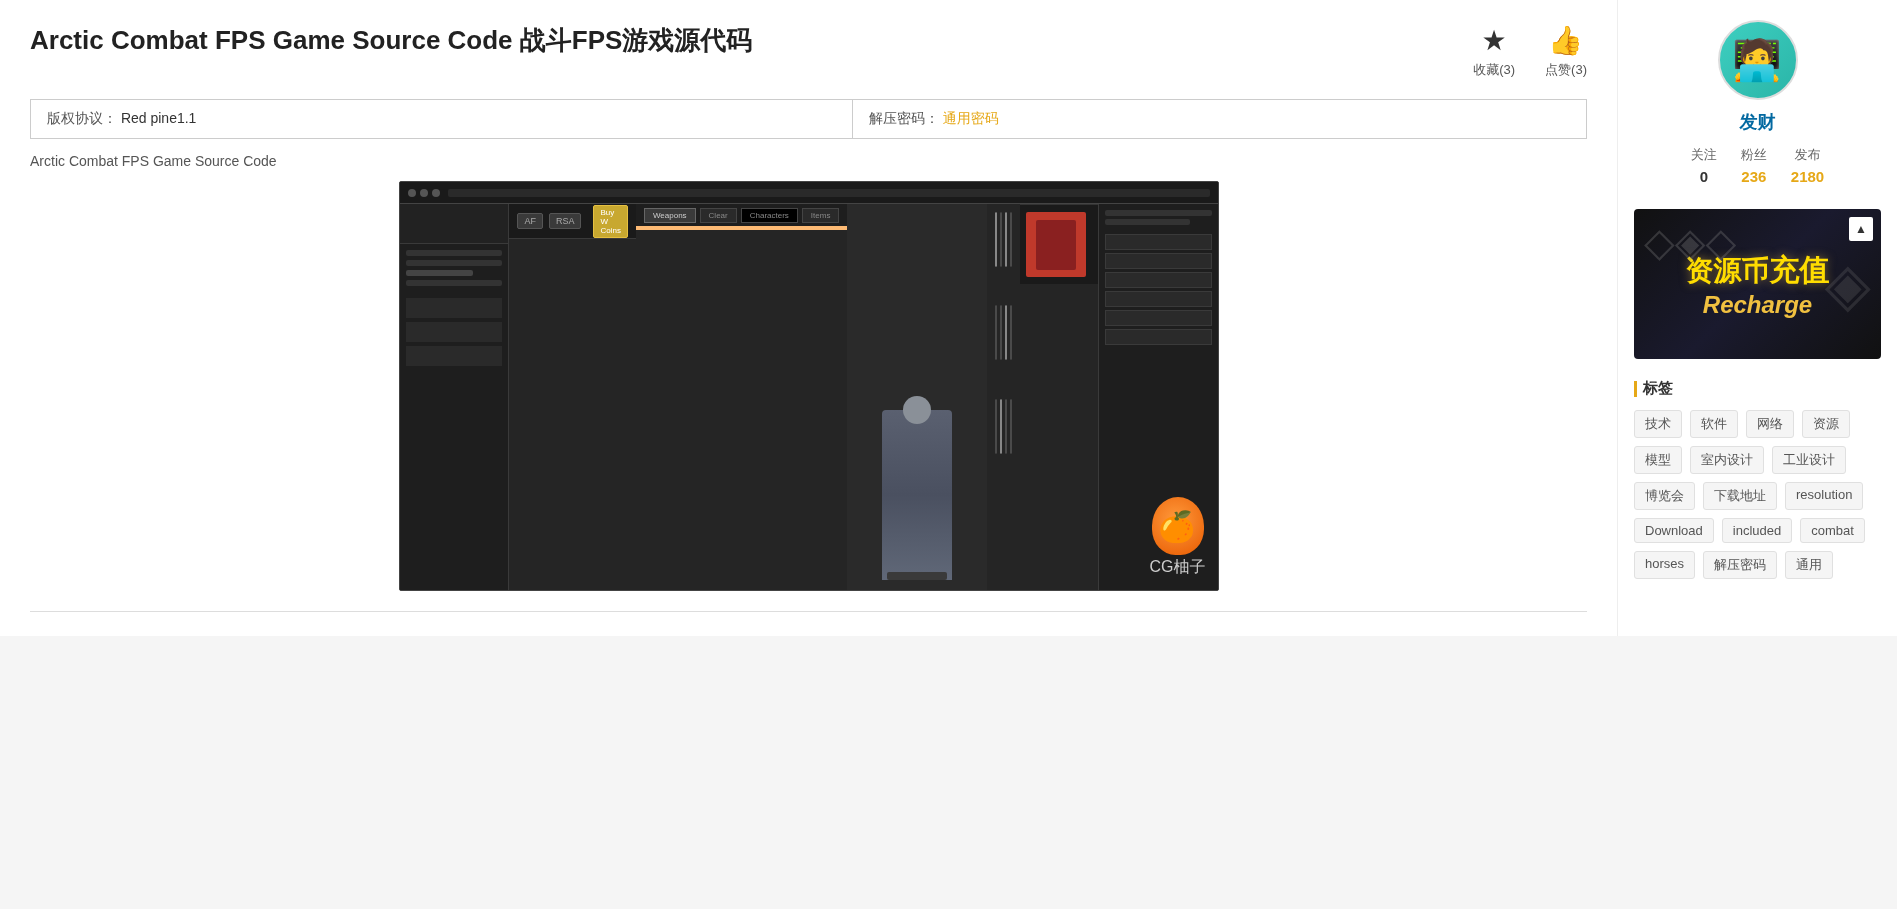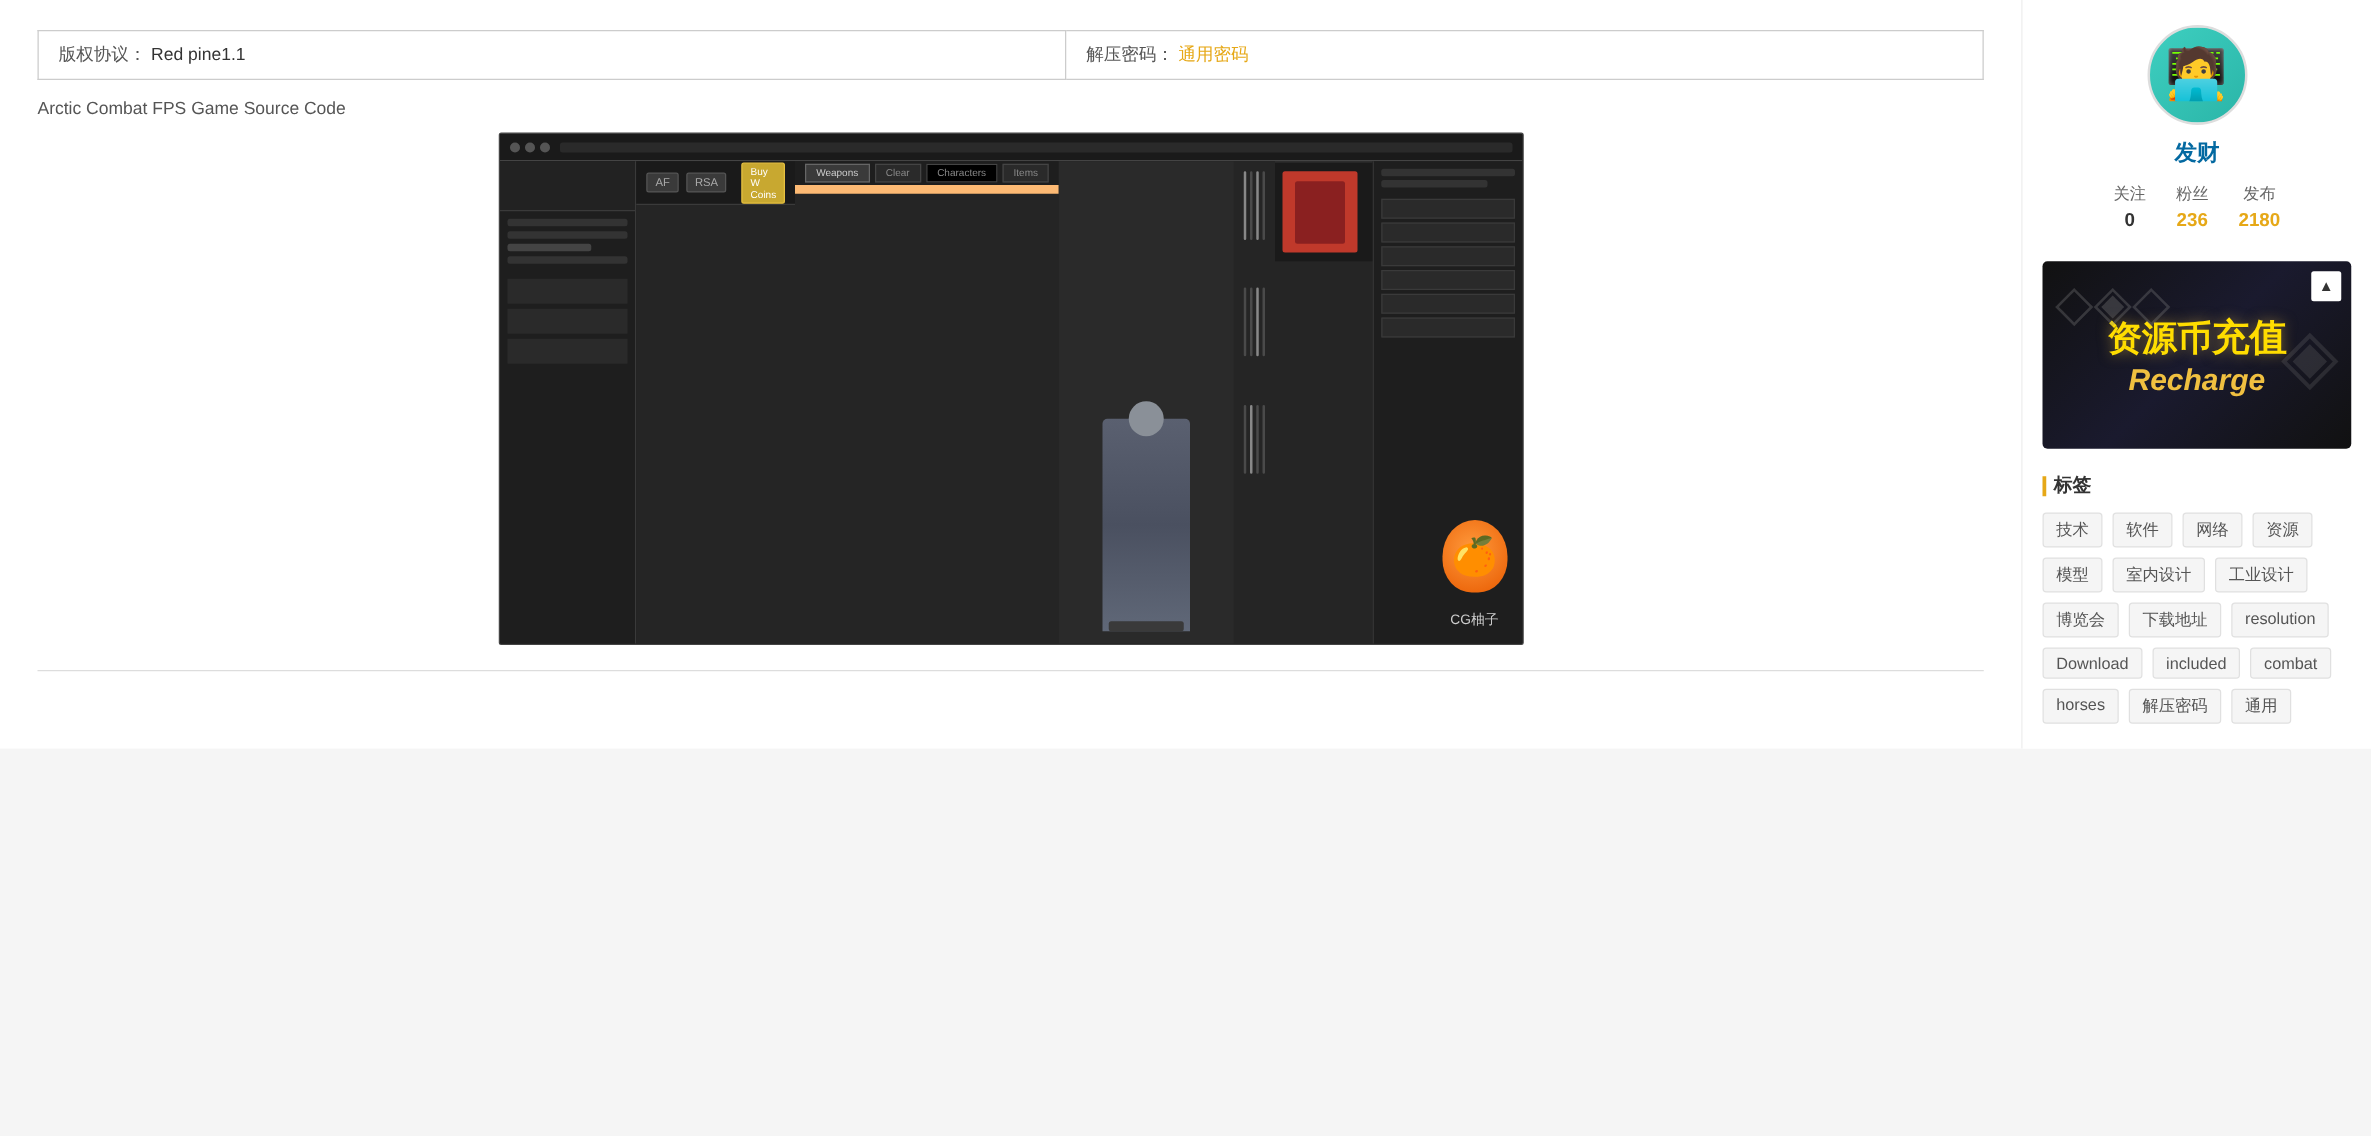--- a/index.html
+++ b/index.html
@@ -83,20 +83,33 @@
     .tags-grid { display: flex; flex-wrap: wrap; gap: 8px; }
     .tag { background: #f5f5f5; border: 1px solid #e0e0e0; color: #555; padding: 4px 10px; border-radius: 3px; font-size: 13px; cursor: pointer; }
   </style>
 </head>
 <body>
 
 <div class="page-wrapper">
 
   <div class="main-content">
 
+    <div class="header-area">
+      <h1 class="page-title">Arctic Combat FPS Game Source Code 战斗FPS游戏源代码</h1>
+      <div class="header-actions">
+        <div class="action-item">
+          <span class="action-icon">★</span>
+          <span class="action-label">收藏(3)</span>
+        </div>
+        <div class="action-item">
+          <span class="action-icon">👍</span>
+          <span class="action-label">点赞(3)</span>
+        </div>
+      </div>
+    </div>
 
     <table class="info-table">
       <tbody>
       <tr>
         <td>
           <span class="label">版权协议：</span>
           <span class="value">Red pine1.1</span>
         </td>
         <td>
           <span class="label">解压密码：</span>
@@ -131,21 +144,21 @@
               </div>
             </div>
             <div class="game-center">
               <div class="game-center-top">
                 <div class="game-nav-btn">AF</div>
                 <div class="game-nav-btn">RSA</div>
                 <div style="flex:1;"></div>
                 <div class="game-nav-btn" style="background:#c8a830; border-color:#e6c040; color:#fff; font-size:8px;">Buy W Coins</div>
               </div>
 
-              <div style="height:26px; background:#1e1e1e; border-bottom:7px solid #fdba74; display:flex; align-items:center; padding:0 8px; gap:4px;">
+              <div style="height:26px; background:#1e1e1e; border-bottom:4px solid #fdba74; display:flex; align-items:center; padding:0 8px; gap:4px;">
                 <div style="background:#3a3a3a; border:1px solid #666; color:#ccc; font-size:8px; padding:2px 8px;">Weapons</div>
                 <div style="background:#2a2a2a; border:1px solid #444; color:#888; font-size:8px; padding:2px 8px;">Clear</div>
                 <div style="background:#000000; border:1px solid #444; color:#888; font-size:8px; padding:2px 8px;">Characters</div>
                 <div style="background:#2a2a2a; border:1px solid #444; color:#888; font-size:8px; padding:2px 8px;">Items</div>
               </div>
               <div class="game-main">
                 <div class="game-char-area">
                   <div style="width:70px; height:170px; background:linear-gradient(to bottom, #5a6070, #4a5060, #606878); border-radius:4px 4px 0 0; position:relative;">
                     <div style="width:28px; height:28px; background:#8a9098; border-radius:50%; position:absolute; top:-14px; left:21px;"></div>
                     <div style="position:absolute; bottom:0; left:5px; width:60px; height:8px; background:#3a3a3a; border-radius:2px;"></div>
@@ -189,21 +202,21 @@
                 <div style="height:16px; background:#2a2a2a; border:1px solid #3a3a3a;"></div>
                 <div style="height:16px; background:#2a2a2a; border:1px solid #3a3a3a;"></div>
                 <div style="height:16px; background:#2a2a2a; border:1px solid #3a3a3a;"></div>
               </div>
             </div>
           </div>
         </div>
 
         <div class="watermark" style="position:absolute; bottom:12px; right:12px; display:flex; flex-direction:column; align-items:center;">
           <div style="width:52px; height:58px; background:radial-gradient(circle at 45% 40%, #ff9a3c, #e85a00); border-radius:50% 50% 45% 45%; display:flex; align-items:center; justify-content:center; font-size:30px;">🍊</div>
-          <span style="color:#ccc; font-size:11px; margin-top:14px;">CG柚子</span>
+          <span style="color:#ccc; font-size:16px; margin-top:2px;">CG柚子</span>
         </div>
       </div>
     </div>
 
     <hr class="divider">
   </div>
 
   <div class="sidebar">
 
     <div class="user-profile">

